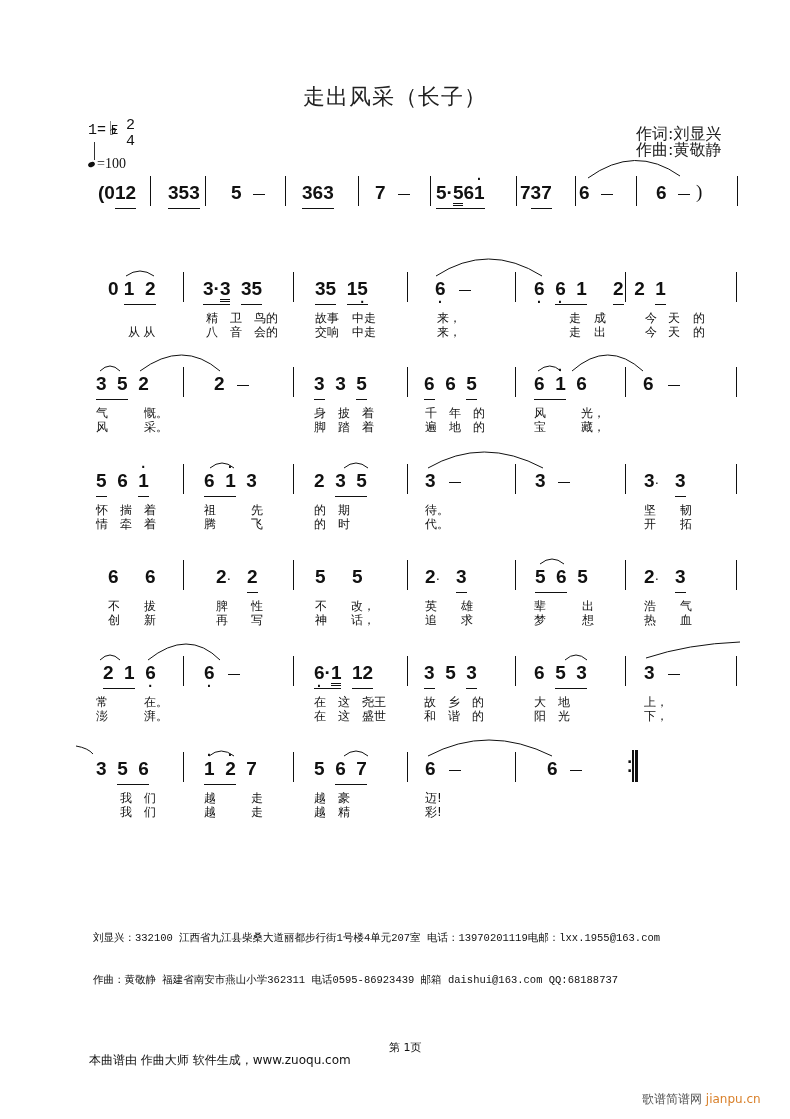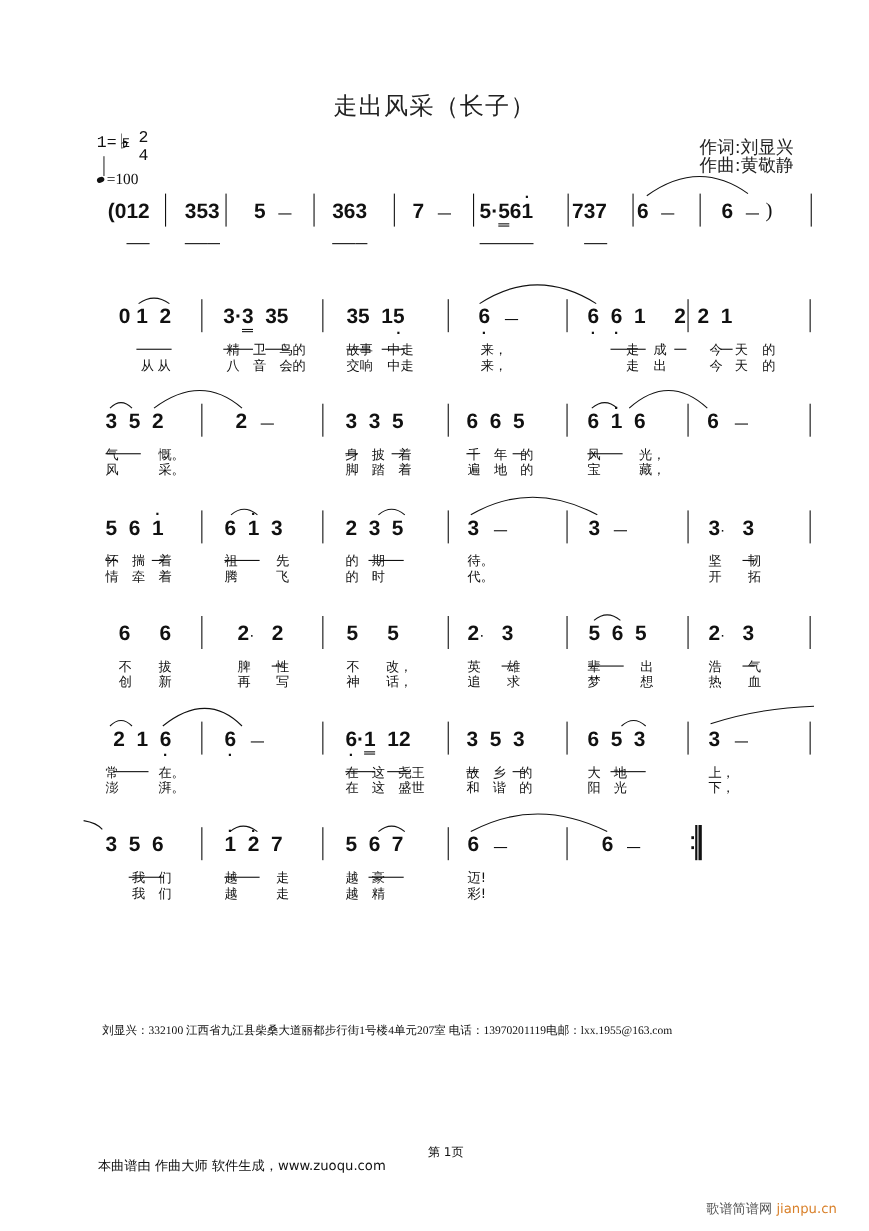--- a/index.html
+++ b/index.html
@@ -12,31 +12,31 @@
   .key .flat { position: absolute; left: 19px; top: -6px; font-size: 20px; }
   .key .frac { position: absolute; left: 38px; top: -4px; text-align: center; line-height: 16px; font-size: 15px; }
   .tempo { left: 88px; top: 156px; font-family: "Liberation Serif", serif; font-size: 14px; }
   .tempo .stem { display:inline-block; width:1px; height: 18px; background:#333; position:absolute; left:6px; top:-14px; }
   .tempo .head { display:inline-block; width:7px; height:5px; border-radius:50%; background:#111; transform: rotate(-25deg); margin-right:2px; vertical-align: middle; }
   .credits { left: 636px; top: 126px; font-size: 16px; line-height: 16px; color: #222; }
 
   .staff { position: absolute; left: 88px; width: 650px; }
   .bar { position: absolute; width: 1px; background: #111; }
   .note { position: absolute; font-family: "Liberation Sans", sans-serif; font-weight: bold; font-size: 19px; line-height: 20px; }
-  .u1 { border-bottom: 1.4px solid #111; padding-bottom: 18px; }
+  .u1 { border-bottom: 1.4px solid #111; padding-bottom: 5px; }
   .u2 { border-bottom: 3.5px double #111; }
   .dotb { position: relative; }
   .dotb::after { content: "·"; position: absolute; left: 50%; transform: translateX(-50%); bottom: -13px; font-size: 14px; }
   .dott { position: relative; }
   .dott::before { content: "·"; position: absolute; left: 50%; transform: translateX(-50%); top: -13px; font-size: 14px; }
   .dash { position: absolute; width: 12px; height: 1.3px; background: #111; }
   .lyr { position: absolute; font-size: 12px; line-height: 14px; color: #111; letter-spacing: 0px; white-space: pre; }
   svg.ties { position: absolute; left: 0; top: 0; overflow: visible; pointer-events: none; }
   .footer { left: 93px; top: 903px; font-size: 10.5px; line-height: 14px; color: #111; white-space: pre;
-            font-family: Liberation Serif, serif; }
+            font-family: Liberation Mono, monospace; }
   .page { left: 389px; top: 1040px; font-size: 11px; }
   .gen { left: 89px; top: 1052px; font-size: 12px; }
   .wm { left: 642px; top: 1091px; font-size: 12px; color: #555; }
   .wm .site { color: #d9802a; font-family: "DejaVu Sans", sans-serif; }
 </style>
 </head>
 <body>
 
 <div class="abs title">走出风采（长子）</div>
 
@@ -348,19 +348,20 @@
   <div class="lyr" style="left:56px;top:53px">们</div>
   <div class="lyr" style="left:116px;top:53px">越</div>
   <div class="lyr" style="left:163px;top:53px">走</div>
   <div class="lyr" style="left:226px;top:53px">越</div>
   <div class="lyr" style="left:250px;top:53px">精</div>
   <div class="lyr" style="left:337px;top:53px">彩!</div>
 </div>
 
 <div class="abs footer">
   <div>刘显兴：332100 江西省九江县柴桑大道丽都步行街1号楼4单元207室 电话：13970201119电邮：lxx.1955@163.com</div>
+  <div>作曲：黄敬静 福建省南安市燕山小学362311 电话0595-86923439 邮箱 daishui@163.com QQ:68188737</div>
 </div>
 <div class="abs page">第 1页</div>
 <div class="abs gen">本曲谱由 作曲大师 软件生成，www.zuoqu.com</div>
 <div class="abs wm">
   <span>歌谱简谱网</span>
   <span class="site">jianpu.cn</span>
 </div>
 
 </body></html>

